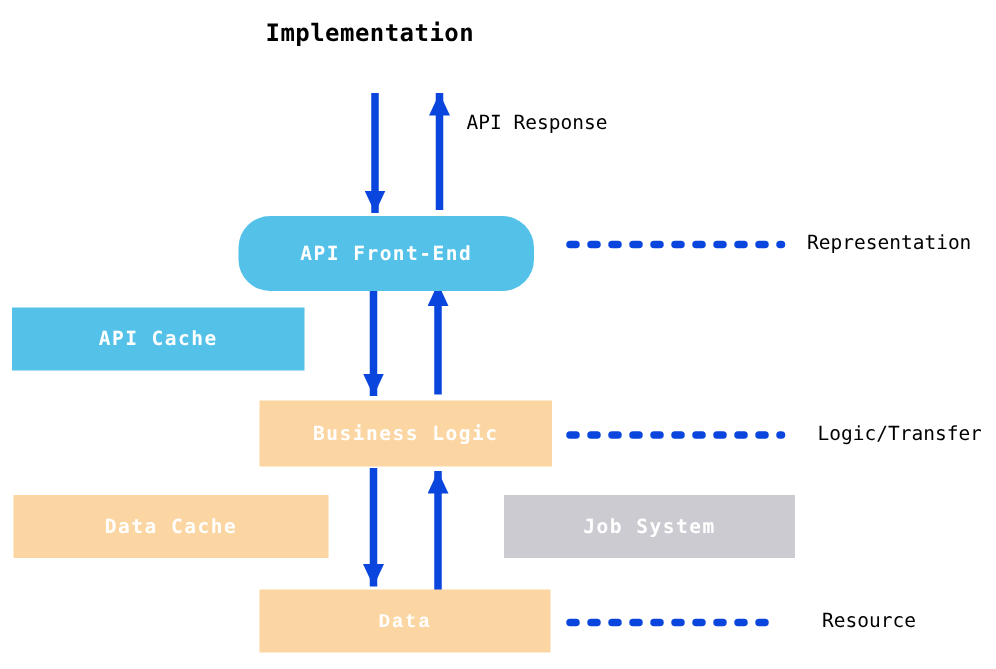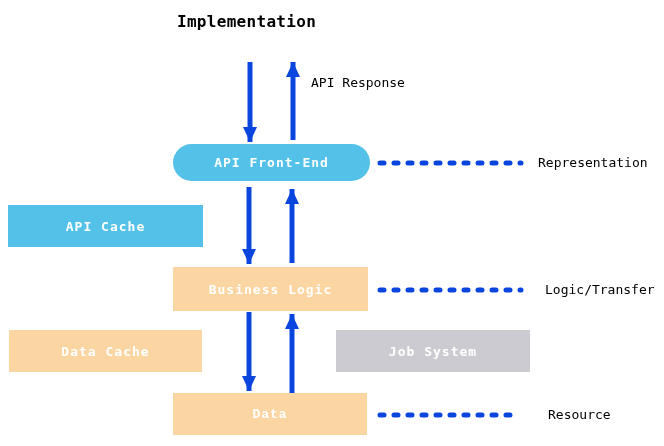--- a/index.html
+++ b/index.html
@@ -38,24 +38,24 @@
     justify-content: center;
     color: var(--box-label-text, #fff);
     font-size: 13px;
     font-weight: bold;
     letter-spacing: 1px;
     white-space: nowrap;
   }
   .box.blue   { background: var(--blue-box, #54c2e8); }
   .box.orange { background: var(--orange-box, #fbd6a2); }
   .box.gray   { background: var(--gray-box, #cccbd1); }
-  .box.api-front-end  { left: 173px; top: 144px; width: 197px; height: 37px; border-radius: 21px; }
+  .box.api-front-end  { left: 159px; top: 144px; width: 197px; height: 50px; border-radius: 21px; }
   .box.api-cache      { left: 8px;   top: 205px; width: 195px; height: 42px; }
   .box.business-logic { left: 173px; top: 267px; width: 195px; height: 44px; }
-  .box.data-cache     { left: 9px;   top: 330px; width: 193px; height: 42px; }
+  .box.data-cache     { left: 9px;   top: 330px; width: 210px; height: 42px; }
   .box.job-system     { left: 336px; top: 330px; width: 194px; height: 42px; }
   .box.data           { left: 173px; top: 393px; width: 194px; height: 42px; font-family: Liberation Mono, monospace; }
   .layer-label {
     position: absolute;
     font-size: 13px;
     color: var(--label-text, #000);
     white-space: nowrap;
   }
   .layer-label.representation { left: 538px; top: 155px; }
   .layer-label.state-transfer { left: 545px; top: 282px; }

